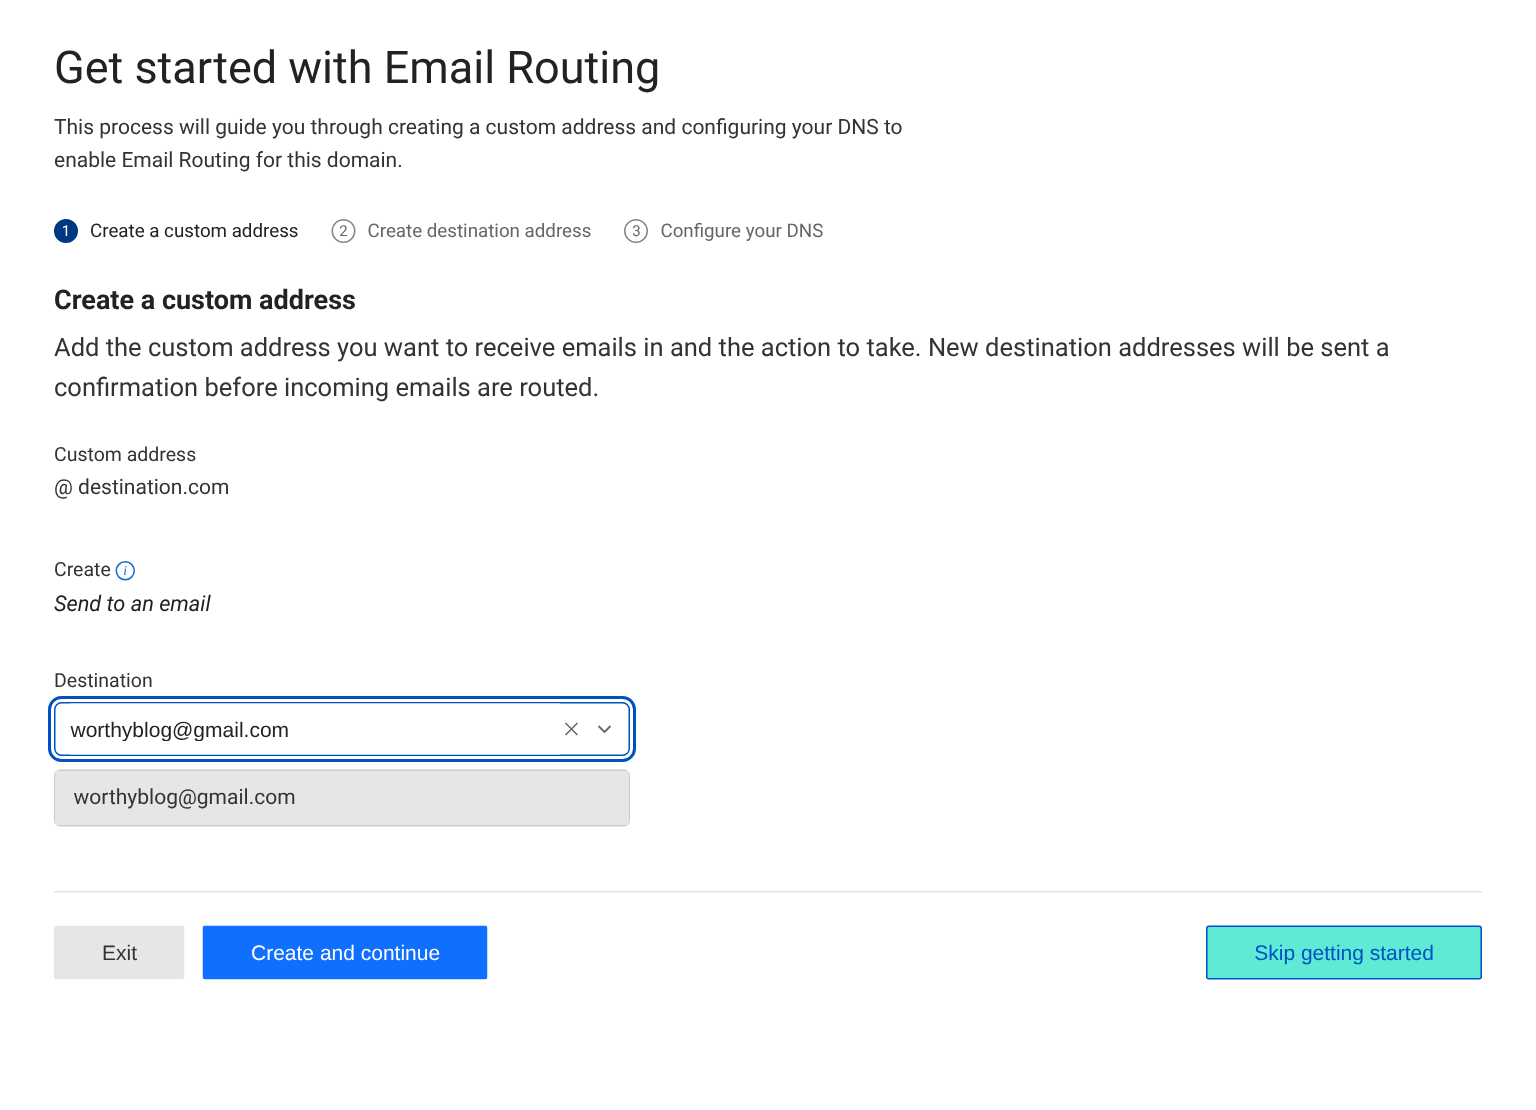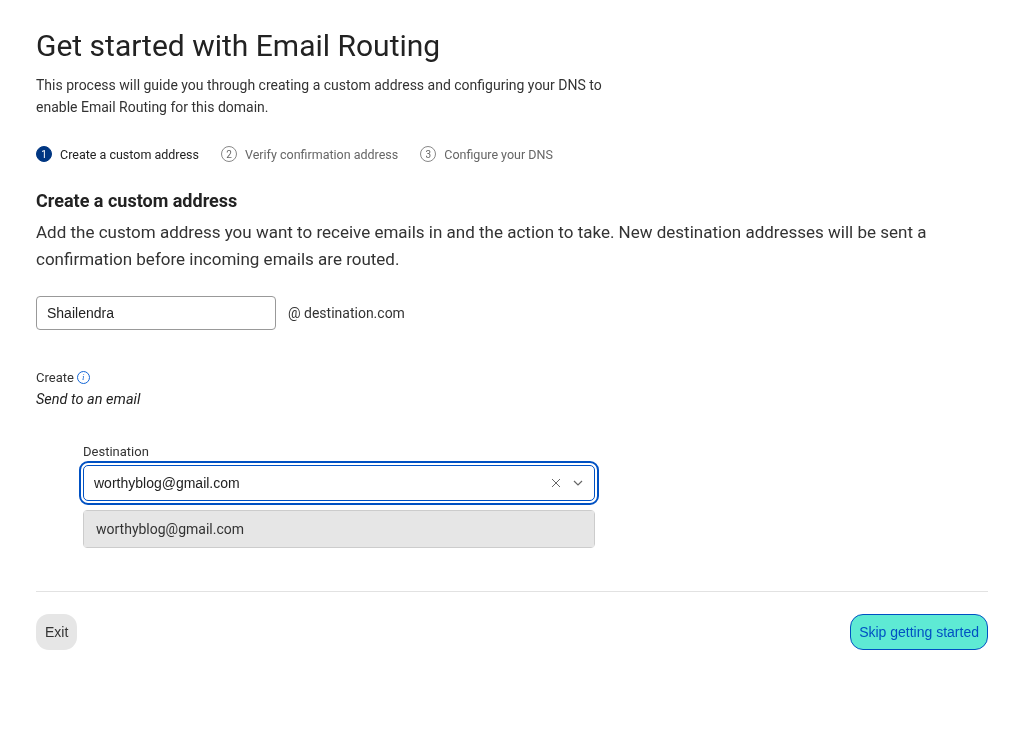--- a/index.html
+++ b/index.html
@@ -13,62 +13,62 @@
     .step.active .circle { background: #003682; border-color: #003682; color: #fff; }
     .section-title { font-size: 18px; font-weight: 700; color: #222; margin-bottom: 8px; }
     .section-desc { font-size: 17px; color: #333; line-height: 1.55; margin-bottom: 24px; }
     .field-label { font-size: 13px; color: #333; margin-bottom: 6px; display: flex; align-items: center; gap: 3px; }
     .custom-addr-row { display: flex; align-items: center; gap: 12px; margin-bottom: 40px; }
     .text-input { width: 240px; height: 34px; border: 1px solid #999; border-radius: 4px; padding: 0 10px; font-size: 14px; color: #222; }
     .domain-suffix { font-size: 14px; color: #333; }
     .action-group { margin-bottom: 36px; }
     .action-value { font-size: 14.5px; color: #222; margin-top: 6px; font-style: italic; }
     .info-icon { display: inline-flex; align-items: center; justify-content: center; width: 13px; height: 13px; border: 1px solid #1366d6; border-radius: 50%; color: #1366d6; font-size: 9px; font-style: italic; font-family: Georgia, serif; line-height: 1; }
-    .dest-group { margin-bottom: 90px; position: relative; width: 512px; margin-left: 47px; }
+    .dest-group { margin-bottom: 90px; position: relative; width: 384px; }
     .combo { display: flex; align-items: center; height: 36px; border: 1px solid #0051c3; border-radius: 5px; outline: 2px solid #0051c3; outline-offset: 2px; padding: 0 8px 0 10px; }
     .combo-input { flex: 1; border: none; outline: none; font-size: 14px; color: #222; height: 100%; }
     .combo-controls { display: flex; align-items: center; gap: 6px; }
     .combo-icon { color: #666; cursor: pointer; display: inline-flex; align-items: center; justify-content: center; width: 16px; height: 16px; }
     .dropdown { position: absolute; left: 0; right: 0; top: 66px; border: 1px solid #ccc; border-radius: 4px; background: #fff; }
     .dropdown-item { padding: 10px 12px; font-size: 14px; color: #333; background: #e6e6e6; cursor: pointer; }
     .footer-divider { border: none; border-top: 1px solid #e2e2e2; margin-bottom: 22px; }
     .footer { display: flex; align-items: center; justify-content: space-between; }
     .footer-left { display: flex; gap: 12px; }
-    .btn { height: 36px; padding: 0 8px; font-size: 14px; border-radius: 13px; cursor: pointer; border: 1px solid transparent; display: inline-flex; align-items: center; }
+    .btn { height: 36px; padding: 0 31px; font-size: 14px; border-radius: 2px; cursor: pointer; border: 1px solid transparent; display: inline-flex; align-items: center; }
     .btn-secondary { background: #e6e6e6; color: #333; }
     .btn-primary { background: #0f6fff; color: #fff; }
     .btn-outline { background: #5eead4; border-color: #0051c3; color: #0051c3; }
   </style>
 </head>
 <body>
 
 <h1 class="page-title">Get started with Email Routing</h1>
 <p class="page-desc">This process will guide you through creating a custom address and configuring your DNS to enable Email Routing for this domain.</p>
 
 <div class="steps">
   <div class="step active">
     <span class="circle">1</span>
     <span>Create a custom address</span>
   </div>
   <div class="step">
     <span class="circle">2</span>
-    <span>Verify confirmation address</span>
+    <span>Create destination address</span>
   </div>
   <div class="step">
     <span class="circle">3</span>
     <span>Configure your DNS</span>
   </div>
 </div>
 
 <h2 class="section-title">Create a custom address</h2>
 <p class="section-desc">Add the custom address you want to receive emails in and the action to take. New destination addresses will be sent a confirmation before incoming emails are routed.</p>
 
 <div>
+  <div class="field-label">Custom address</div>
   <div class="custom-addr-row">
-    <input class="text-input" type="text" value="Shailendra" style="">
     <span class="domain-suffix">@  destination.com</span>
   </div>
 </div>
 
 <div class="action-group">
   <div class="field-label">
     <span>Create</span>
     <span class="info-icon">i</span>
   </div>
   <div class="action-value">Send to an email</div>
@@ -94,15 +94,16 @@
   <div class="dropdown">
     <div class="dropdown-item">worthyblog@gmail.com</div>
   </div>
 </div>
 
 <hr class="footer-divider">
 
 <div class="footer">
   <div class="footer-left">
     <button class="btn btn-secondary">Exit</button>
+    <button class="btn btn-primary">Create and continue</button>
   </div>
   <button class="btn btn-outline">Skip getting started</button>
 </div>
 
 </body></html>

